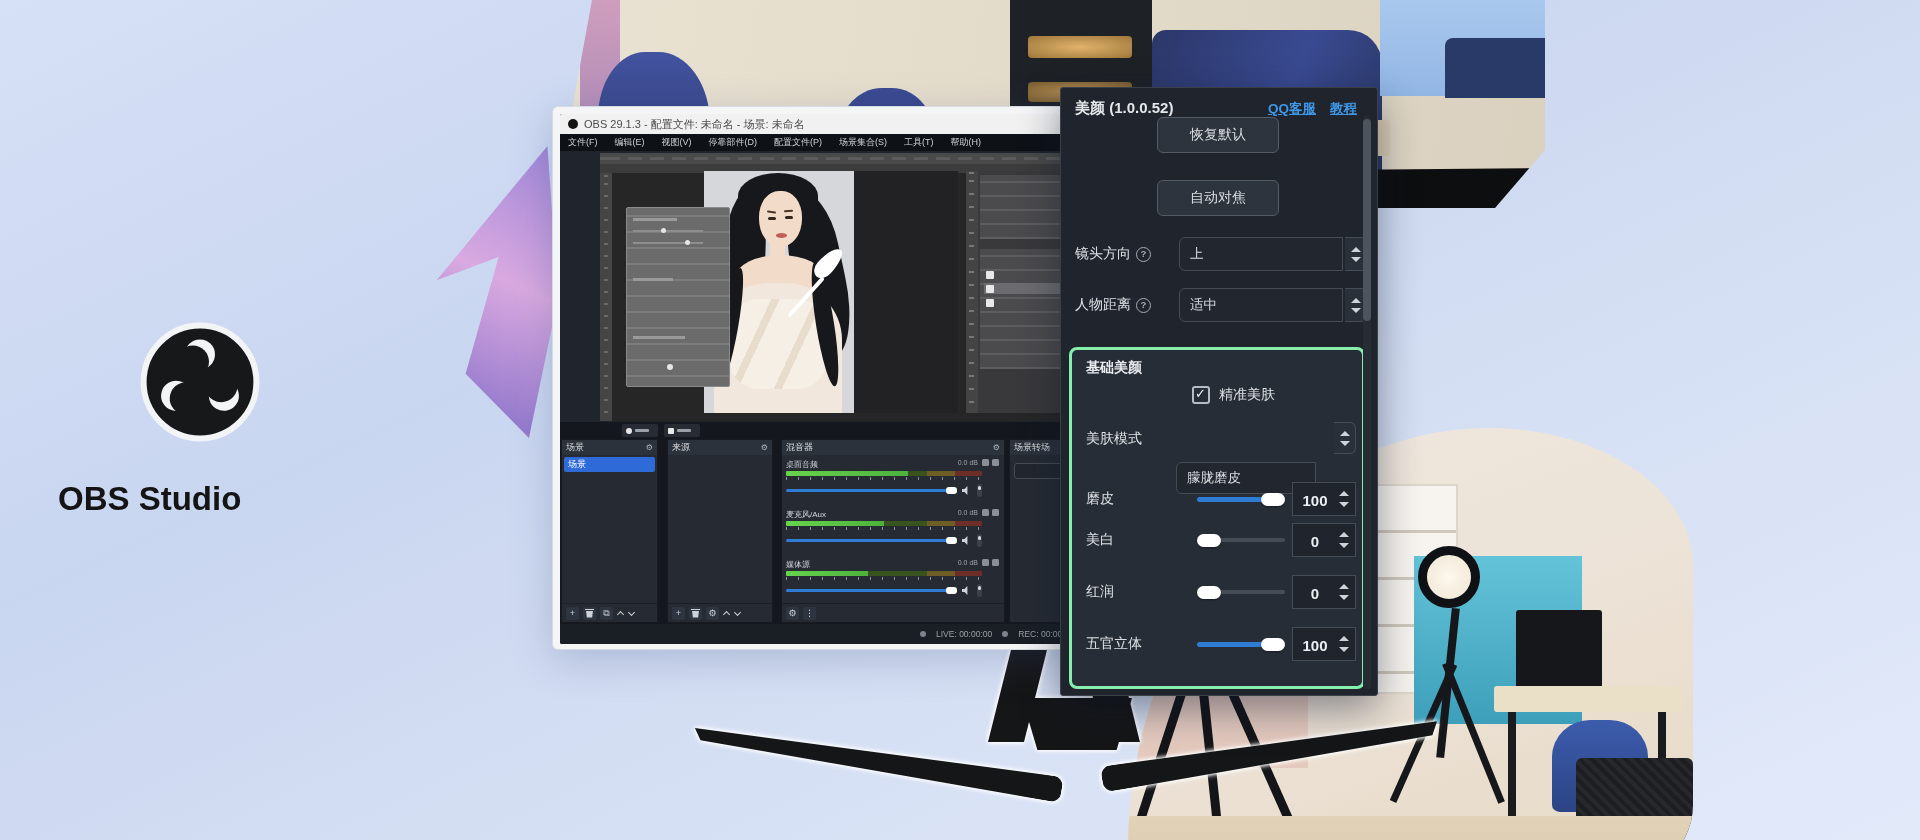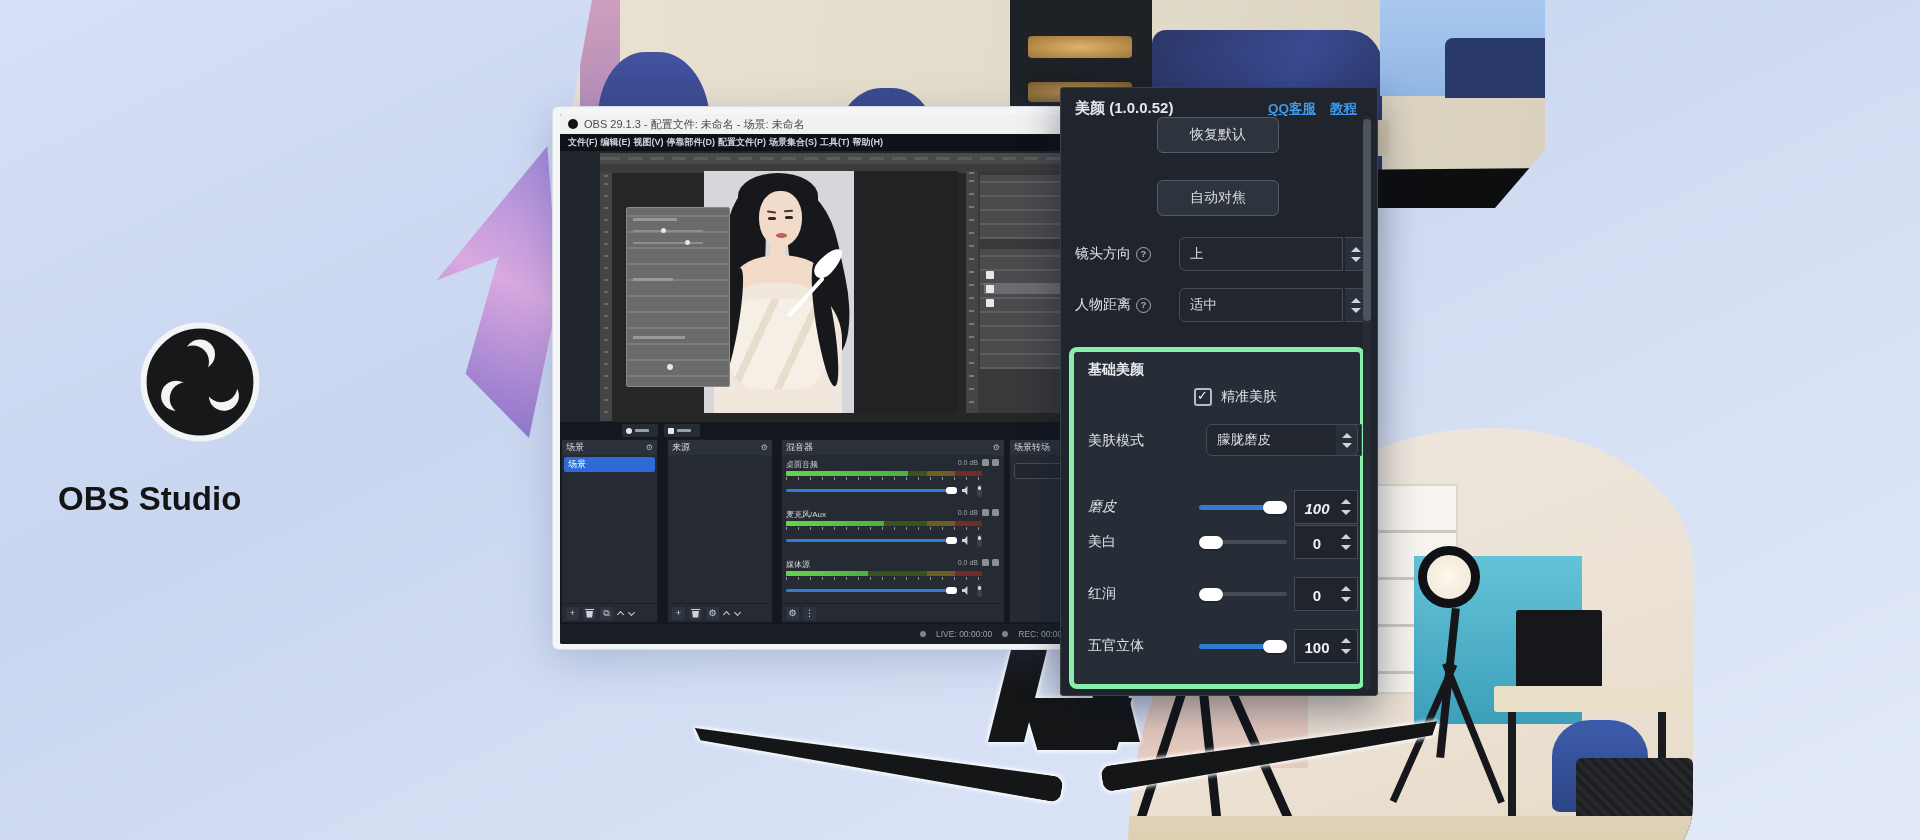--- a/index.html
+++ b/index.html
@@ -39,21 +39,21 @@
     clip-path:polygon(0 35%,100% 0,100% 100%,2% 78%);border-radius:10px;}
   .leg-r{left:548px;top:100px;width:340px;height:26px;transform:rotate(-9deg);
     clip-path:polygon(0 0,100% 30%,98% 80%,0 100%);border-radius:10px;}
 
   
   .titlebar{position:absolute;left:0;top:0;width:100%;height:20px;background:#f1f1f1;
     display:flex;align-items:center;gap:6px;padding:0 8px;}
   .titledot{width:10px;height:10px;border-radius:50%;background:#141414;}
   .titletext{font-size:11px;color:#4c4c4c;white-space:nowrap;}
   .menubar{position:absolute;left:0;top:20px;width:100%;height:17px;background:#0e1217;
-    display:flex;align-items:center;gap:3px;padding:0 8px;font-weight:bold;}
+    display:flex;align-items:center;gap:17px;padding:0 8px;}
   .menubar span{font-size:9px;color:#ced2d7;white-space:nowrap;}
   .preview{position:absolute;left:0;top:37px;width:100%;height:271px;background:#1f242d;}
 
   
   .ps{position:absolute;left:40px;top:2px;width:471px;height:268px;background:#262626;}
   .ps-bar1{position:absolute;left:0;top:0;width:100%;height:11px;background:#4a4a4a;
     background-image:repeating-linear-gradient(90deg,#5c5c5c 0 14px,transparent 14px 22px);background-size:auto 3px;background-repeat:repeat-x;background-position:6px 4px;}
   .ps-bar2{position:absolute;left:0;top:11px;width:100%;height:9px;background:#3c3c3c;}
   .ps-tools{position:absolute;left:0;top:20px;width:12px;height:248px;background:#454545;
     background-image:repeating-linear-gradient(#454545 0 4px,#6a6a6a 4px 6px,#454545 6px 12px);background-size:4px 100%;background-position:4px 6px;background-repeat:repeat-y;}
@@ -159,21 +159,21 @@
   .bselect{position:absolute;top:0;height:34px;background:#22272f;border:1px solid #464c55;
     border-radius:6px 0 0 6px;display:flex;align-items:center;padding:0 10px;
     font-size:13.5px;color:#d8dbdf;}
   .barrows{position:absolute;top:0;width:22px;height:34px;background:#2a3039;
     border:1px solid #464c55;border-left:none;border-radius:0 6px 6px 0;}
   .tri{position:absolute;left:6px;width:0;height:0;border-left:5px solid transparent;
     border-right:5px solid transparent;}
   .tri.up{border-bottom:5px solid #cfd4da;}
   .tri.dn{border-top:5px solid #cfd4da;}
   .bgroup{position:absolute;left:8px;top:259px;width:296px;height:342px;background:#272d37;
-    border:5px solid #86efac;border-radius:8px;}
+    border:3px solid #86efac;border-radius:8px;}
   .bg-title{position:absolute;left:14px;top:9px;font-size:14px;font-weight:bold;color:#e8eaee;}
   .bcheck{position:absolute;left:120px;top:36px;width:18px;height:18px;border:2px solid #b6bcc4;
     border-radius:3px;}
   .bcheck.on::after{content:"✓";position:absolute;left:1px;top:-2px;color:#eef1f4;font-size:13px;font-weight:bold;}
   .bchecklabel{position:absolute;left:147px;top:36px;font-size:14px;color:#dde0e4;font-weight:500;}
   .srow{position:absolute;left:0;width:100%;height:34px;}
   .slider{position:absolute;left:125px;top:10px;width:88px;height:14px;}
   .sl-rest{position:absolute;top:5px;height:4px;background:#454c55;border-radius:2px;}
   .sl-fill{position:absolute;left:0;top:4.5px;height:5px;background:#2e7cd6;border-radius:3px;}
   .sl-handle{position:absolute;top:0.5px;width:24px;height:13px;background:#fff;border-radius:6.5px;
@@ -490,28 +490,28 @@
     <div class="bgroup">
       <div class="bg-title">基础美颜</div>
 
       <div class="bcheck on"></div>
       <div class="bchecklabel">精准美肤</div>
 
       <div class="brow" style="top:72px;">
         <div class="blabel">
           <span>美肤模式</span>
         </div>
-        <div class="bselect" style="left:132px;width:156px;height:32px;">朦胧磨皮</div>
+        <div class="bselect" style="left:104px;width:140px;height:32px;margin-top:40px;">朦胧磨皮</div>
         <div class="barrows" style="left:262px;height:32px;">
           <div class="tri up" style="top:8px;"></div>
           <div class="tri dn" style="top:18px;"></div>
         </div>
       </div>
 
-      <div class="srow" style="top:138px;font-style:italic;">
+      <div class="srow" style="top:132px;">
         <div class="blabel">
           <span>磨皮</span>
         </div>
         <div class="slider">
           <div class="sl-fill" style="width: 88px;"></div>
           <div class="sl-rest" style="left: 86px; width: 2px;"></div>
           <div class="sl-handle" style="left: 64px;"></div>
         </div>
         <div class="vbox">
           <div class="vnum">100</div>

